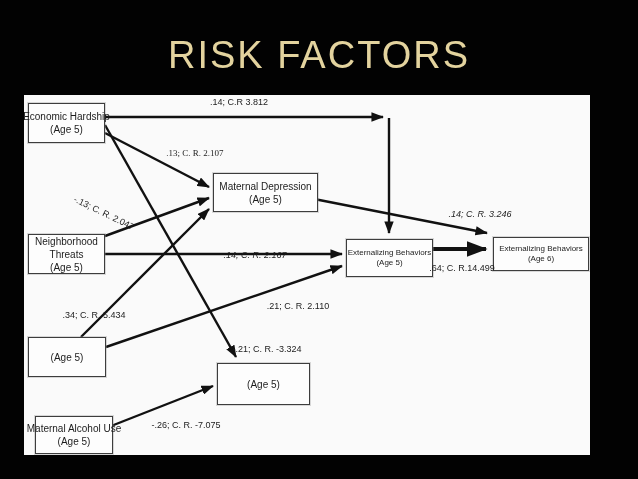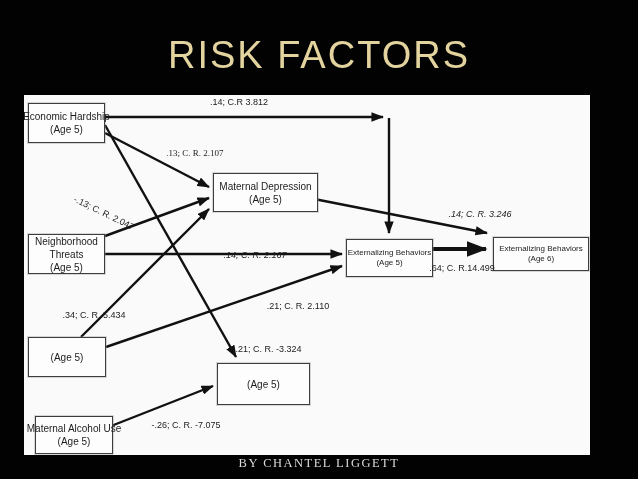--- a/index.html
+++ b/index.html
@@ -120,15 +120,14 @@
     <div class="elabel l4">.14; C. R. 2.167</div>
     <div class="elabel l5">.34; C. R. 5.434</div>
     <div class="elabel l6">.21; C. R. 2.110</div>
     <div class="elabel l7">-.21; C. R. -3.324</div>
     <div class="elabel l8">-.26; C. R. -7.075</div>
     <div class="elabel l9">.14; C. R. 3.246</div>
     <div class="elabel l10">.64; C. R.14.499</div>
 
   </div>
 
-  <div class="credit">BY CHANTEL LIGGETT</div>
 
 </div>
 
 </body></html>

